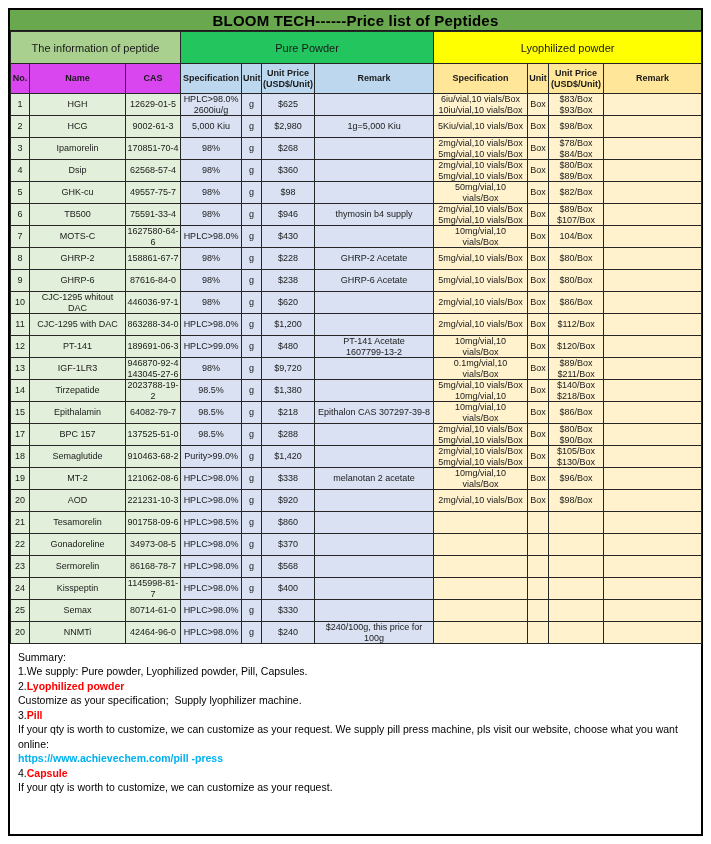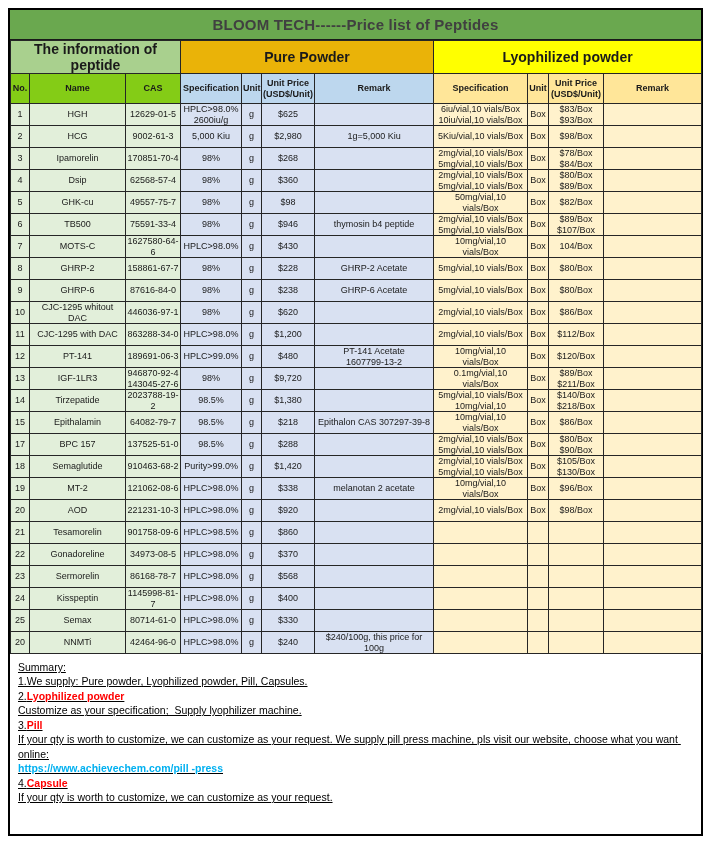--- a/index.html
+++ b/index.html
@@ -1,51 +1,51 @@
 <!DOCTYPE html>
 <html><head>
 <meta charset="utf-8">
 <style>
   * { margin:0; padding:0; box-sizing:border-box; }
   html,body { background:#ffffff; font-family:"Liberation Sans", sans-serif; }
   .page { width:711px; height:844px; background:#ffffff; padding:8px; }
   .sheet { width:695px; height:828px; border:2px solid #000; background:#fff; }
 
   .title-bar {
-    background:#6aa84f; color:#404040; font-weight:bold; font-size:15px;
-    height:30px; display:flex; align-items:center; justify-content:center;
+    background:#6aa84f; color:#000000; font-weight:bold; font-size:15px;
+    height:21px; display:flex; align-items:center; justify-content:center;
     border-bottom:1px solid #1a1a1a; letter-spacing:.2px;
   }
 
   table.grid { border-collapse:collapse; table-layout:fixed; width:691px; }
   table.grid td, table.grid th {
     border:1px solid #262626; text-align:center; vertical-align:middle;
     overflow:hidden; white-space:pre-line; padding:0 1px; color:#1a1a1a;
   }
 
-  tr.section-row th { height:20px; font-size:14px; font-weight:bold; }
+  tr.section-row th { height:32px; font-size:11px; font-weight:normal; }
   .sec-info { background:#a9d08e; }
-  .sec-pure { background:#eab308;margin-left:12px; }
+  .sec-pure { background:#22c55e;margin-left:12px; }
   .sec-lyo  { background:#ffff00; }
 
   tr.colhead-row th { height:30px; font-size:9px; font-weight:bold; line-height:1.15; }
-  .h-info { background:#84cc16;margin-top:28px; }
+  .h-info { background:#d946ef;margin-top:28px; }
   .h-pure { background:#bdd7ee; }
   .h-lyo  { background:#ffe699; }
 
   tr.data-row td { height:22px; font-size:9px; line-height:1.12; }
   td.c-no, td.c-name, td.c-cas { background:#e2efda; }
   td.c-spec, td.c-unit, td.c-price, td.c-remark { background:#d9e1f2; }
   td.c-lspec, td.c-lunit, td.c-lprice, td.c-lremark { background:#fff2cc; }
   td.c-cas, td.c-spec { font-size:8.5px; }
   td.c-lspec { font-size:8.5px; }
   td.c-remark { font-size:8.5px; }
 
   .summary { padding:6px 8px 0 8px; font-size:10.5px; line-height:1.38; color:#000; }
-  .summary .row { white-space:pre-wrap;text-decoration:underline; }
+  .summary .row { white-space:pre-wrap; }
   .red-bold { color:#ff0000; font-weight:bold; }
   .weblink { color:#00b0f0; font-weight:bold; text-decoration:none;text-align:right; }
 </style>
 </head>
 <body>
 
 <div class="page">
   <div class="sheet">
 
     <div class="title-bar">BLOOM TECH------Price list of Peptides</div>
@@ -165,21 +165,21 @@
         <td class="c-lremark"></td>
       </tr>
 
       <tr class="data-row">
         <td class="c-no">6</td>
         <td class="c-name">TB500</td>
         <td class="c-cas">75591-33-4</td>
         <td class="c-spec">98%</td>
         <td class="c-unit">g</td>
         <td class="c-price">$946</td>
-        <td class="c-remark">thymosin b4 peptide</td>
+        <td class="c-remark">thymosin b4 supply</td>
         <td class="c-lspec">2mg/vial,10 vials/Box
 5mg/vial,10 vials/Box</td>
         <td class="c-lunit">Box</td>
         <td class="c-lprice">$89/Box
 $107/Box</td>
         <td class="c-lremark"></td>
       </tr>
 
       <tr class="data-row">
         <td class="c-no">7</td>

